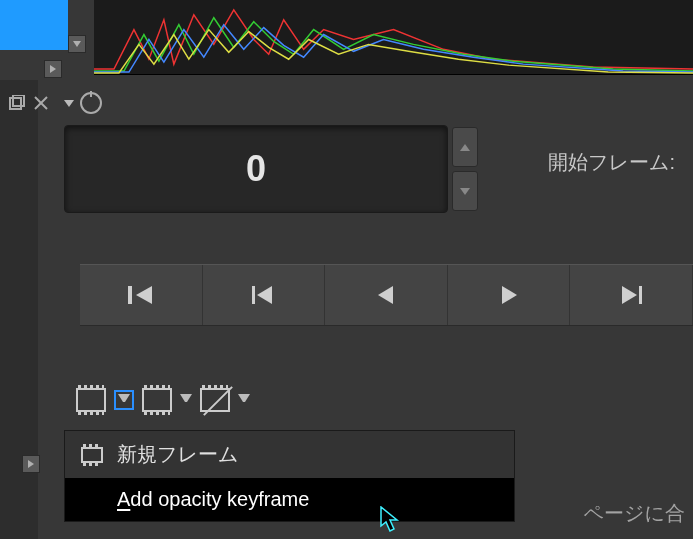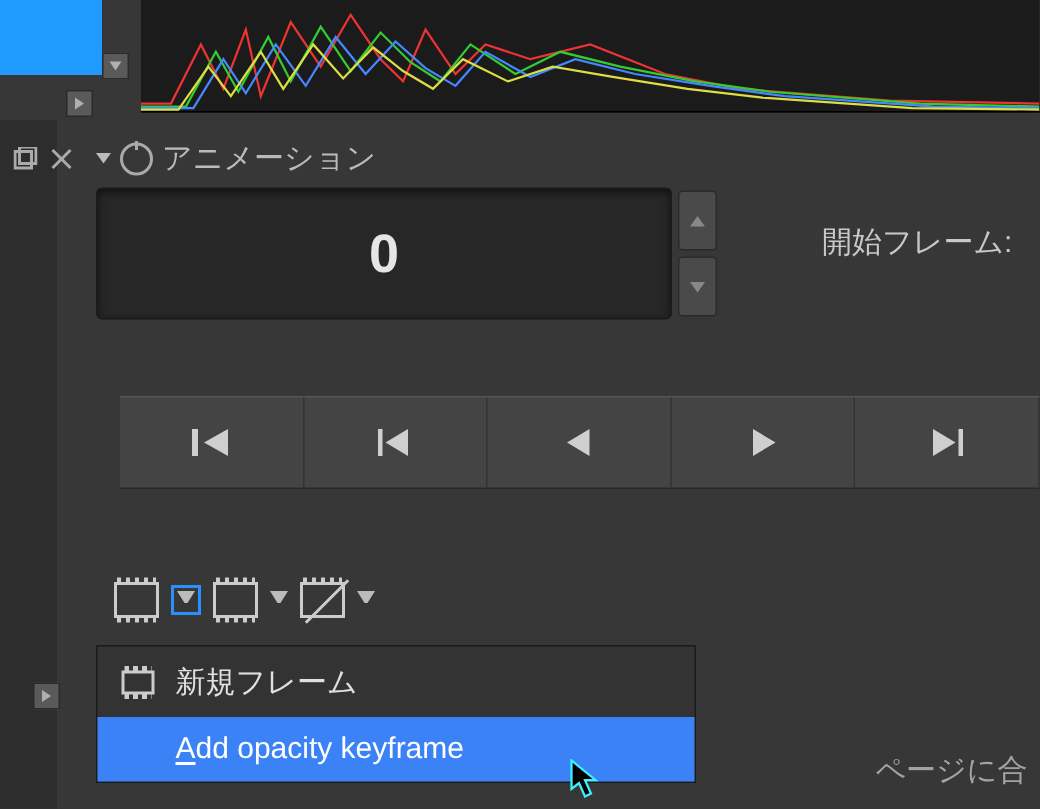--- a/index.html
+++ b/index.html
@@ -176,32 +176,32 @@
   }
   .active-dd {
     border: 2px solid #2a8fff;
     padding: 2px;
   }
 
   
   .menu {
     position: absolute;
     top: 430px; left: 64px;
-    width: 400px;
+    width: 451px;
     background: #333;
     border: 1px solid #1a1a1a;
   }
   .menu-item {
     display: flex; align-items: center; gap: 12px;
     padding: 10px 14px;
     color: #e0e0e0;
     font-size: 20px;
   }
   .menu-item.hover {
-    background: #3b82f6;
+    background: #000000;
     color: #fff;
     align-items: center;
   }
   .menu-icon { width: 26px; display:flex; justify-content:center; }
   .underline-a { text-decoration: underline; text-underline-offset: 3px; }
 
   .footer-label {
     position: absolute;
     bottom: 12px; right: 8px;
     font-size: 20px; color: #a3a3a3;
@@ -247,21 +247,20 @@
       </svg>
   </span>
   <span class="dock-icon">
     <svg width="14" height="14" viewBox="0 0 14 14">
         <line x1="1" y1="1" x2="13" y2="13" stroke="#aaa" stroke-width="2"></line>
         <line x1="13" y1="1" x2="1" y2="13" stroke="#aaa" stroke-width="2"></line>
       </svg>
   </span>
   <span class="disclose"></span>
   <span class="dock-title-icon"></span>
-  <span class="dock-title">アニメーション</span>
 </div>
 
 <div class="spin-wrap">
   <div class="spin-field">
     <span>0</span>
   </div>
   <div class="spin-btns">
     <div class="spin-btn">
         <div class="up-tri"></div>
       </div>

